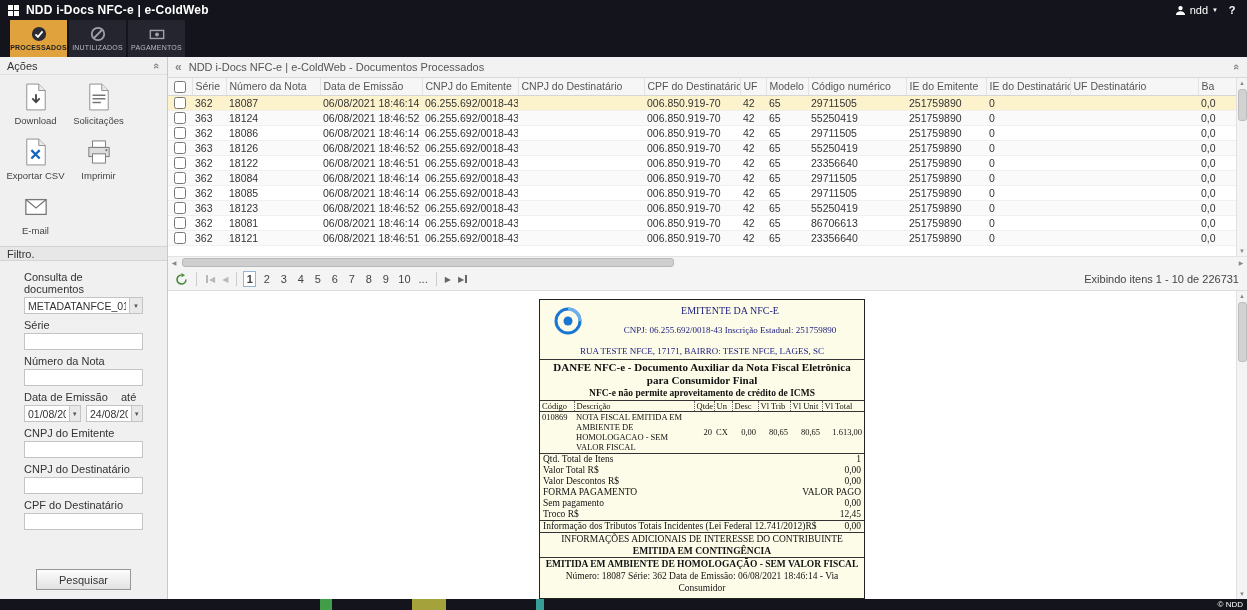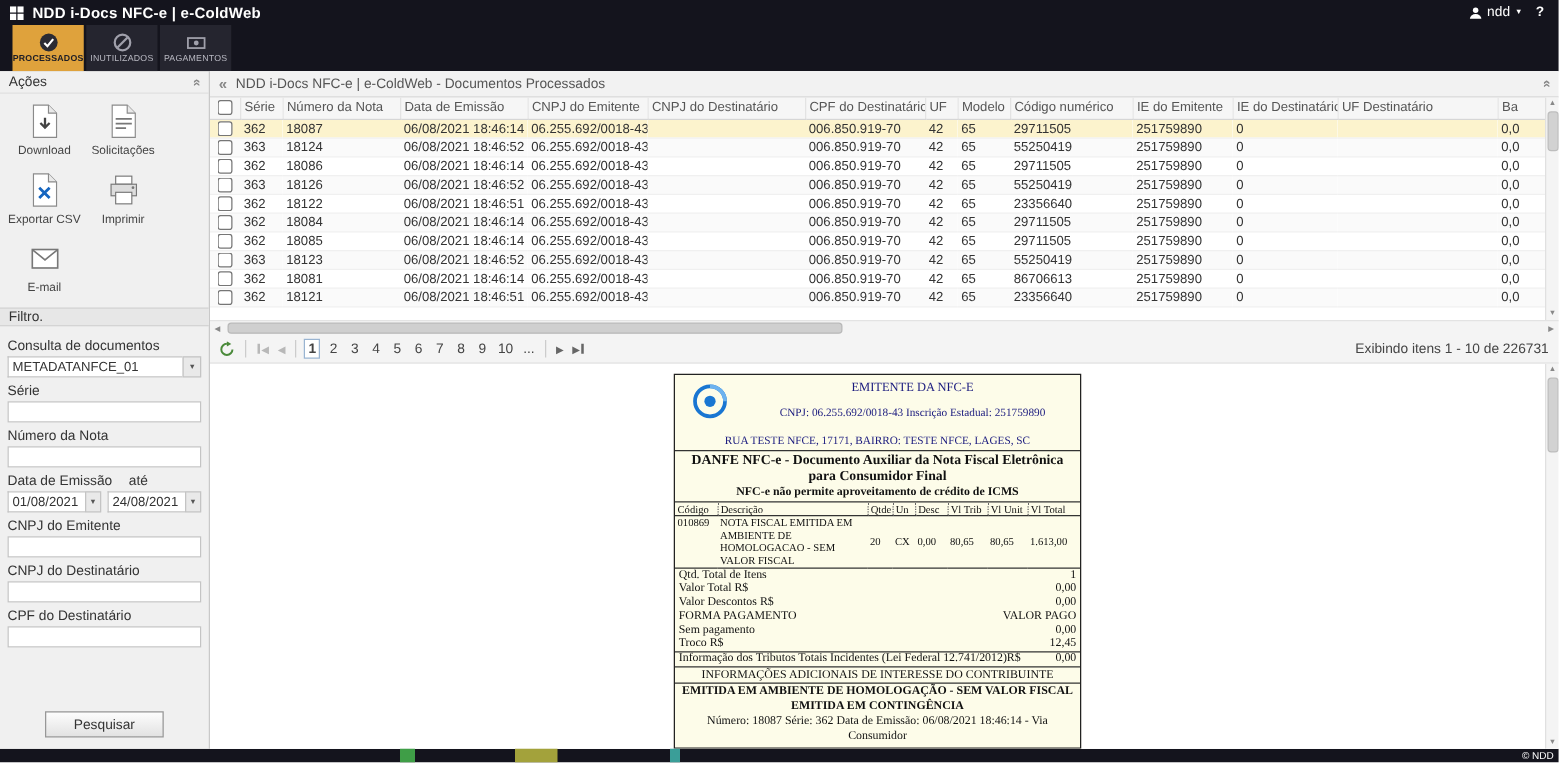--- a/index.html
+++ b/index.html
@@ -27,21 +27,21 @@
     display:flex;flex-direction:column;font-size:11px;color:#333}
   .panel-hd{height:18px;display:flex;align-items:center;padding:0 7px;
     border-bottom:1px solid #e0e0e0}
   .chevup{display:inline-block;transform:rotate(90deg);color:#888;font-weight:bold;
     font-size:11px;cursor:pointer}
   .actions{padding:8px 4px 10px;display:flex;flex-wrap:wrap;row-gap:12px}
   .action{width:63px;display:flex;flex-direction:column;align-items:center;gap:4px;
     font-size:9.5px;color:#444;cursor:pointer;text-align:center}
   .filtro-hd{height:15px;background:#e7e7e7;border-top:1px solid #d4d4d4;
     border-bottom:1px solid #d4d4d4;display:flex;align-items:center;padding:0 7px}
-  .filters{padding:5px 6px 0;display:flex;flex-direction:column;flex:1}
+  .filters{padding:5px 24px 0;display:flex;flex-direction:column;flex:1}
   .flabel{margin:5px 0 2px;color:#333}
   .fselect{display:flex;align-items:stretch}
   .finput{height:17px;border:1px solid #c4c4c4;background:#fff;font-size:10.5px;
     padding:0 3px;width:100%;color:#333;font-family:"Liberation Sans",sans-serif}
   .fselect .finput{border-right:none}
   .selbtn{width:16px;background:#e9e9e9;border:1px solid #c4c4c4;display:flex;
     align-items:center;justify-content:center;cursor:pointer}
   .selbtn span{font-size:6px;color:#555}
   .dlabels{display:flex}
   .dlabels span:first-child{width:97px}
@@ -110,21 +110,21 @@
   .danfe-title{border-top:1px solid #333;text-align:center;font-weight:bold;
     font-size:11px;padding:1px 8px;line-height:1.15}
   .danfe-sub{text-align:center;font-size:9.5px;padding:1px 0 2px;
     border-bottom:1px solid #333;font-weight:bold}
   table.items{width:100%;border-collapse:collapse;font-size:8.5px;table-layout:fixed}
   .items th{font-weight:normal;text-align:left;padding:0 2px;white-space:nowrap;
     overflow:hidden;border-bottom:1px solid #333;border-left:1px dotted #666}
   .items th:first-child{border-left:none}
   .items td{padding:1px 2px;vertical-align:middle;line-height:1.15;
     border-bottom:1px solid #333}
-  .items td.num{}
+  .items td.num{text-align:right}
   .tline{display:flex;justify-content:space-between;padding:0 3px;font-size:9.5px;
     line-height:11px}
   .tline.brd{border-top:1px solid #333}
   .sec-title{text-align:center;font-weight:normal;font-size:9.5px;
     border-top:1px solid #333;padding:1px 2px}
   .sec-sub{text-align:center;font-size:9.5px;padding:0 2px 2px}
   .bold-line{text-align:center;font-weight:bold;font-size:9.5px;padding:1px 2px}
   .bold-line.first{border-top:1px solid #333}
   .num-line{text-align:center;font-size:9.5px;padding:1px 14px;line-height:1.2}
   
@@ -648,22 +648,22 @@
             </div>
           <div class="tline">
               <span>Troco R$</span>
               <span>12,45</span>
             </div>
           <div class="tline brd">
               <span>Informação dos Tributos Totais Incidentes (Lei Federal 12.741/2012)R$</span>
               <span>0,00</span>
             </div>
           <div class="sec-title">INFORMAÇÕES ADICIONAIS DE INTERESSE DO CONTRIBUINTE</div>
+          <div class="bold-line">EMITIDA EM CONTINGÊNCIA</div>
           <div class="bold-line first">EMITIDA EM AMBIENTE DE HOMOLOGAÇÃO - SEM VALOR FISCAL</div>
-          <div class="bold-line">EMITIDA EM CONTINGÊNCIA</div>
           <div class="num-line">Número: 18087 Série: 362 Data de Emissão: 06/08/2021 18:46:14 - Via Consumidor</div>
 
         </div>
       </div>
       <div class="vscroll pv">
         <span class="sarw">▲</span>
         <div class="vtrack">
             <div class="vthumb"></div>
           </div>
         <span class="sarw">▼</span>

